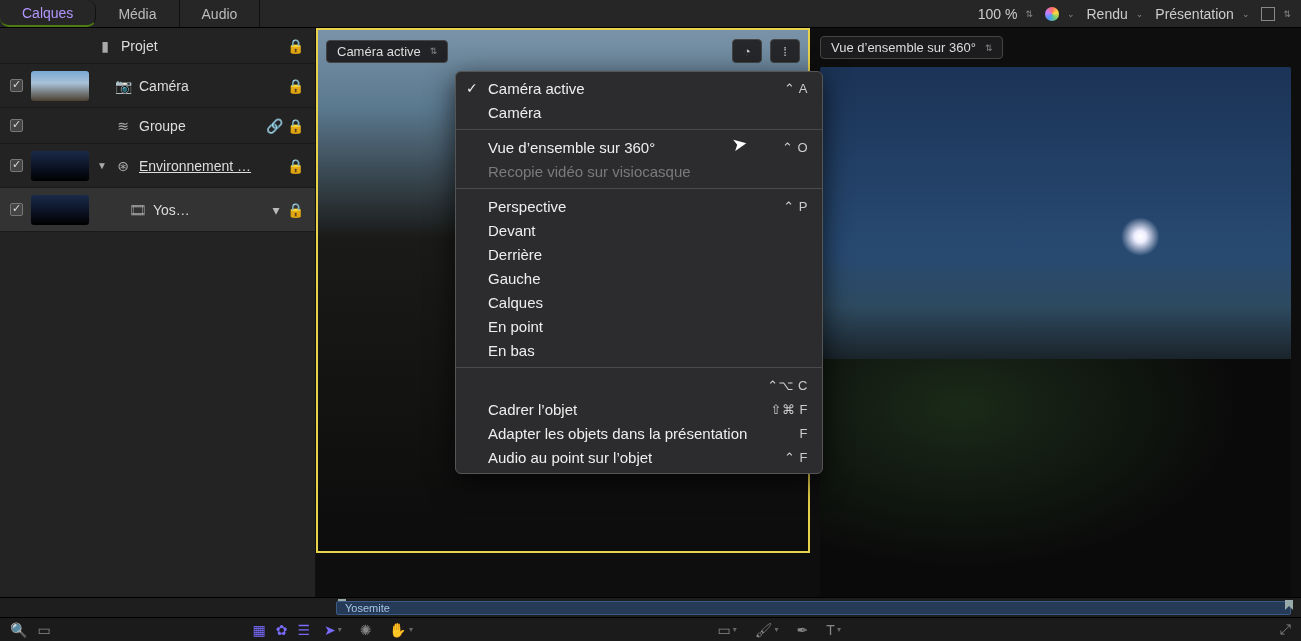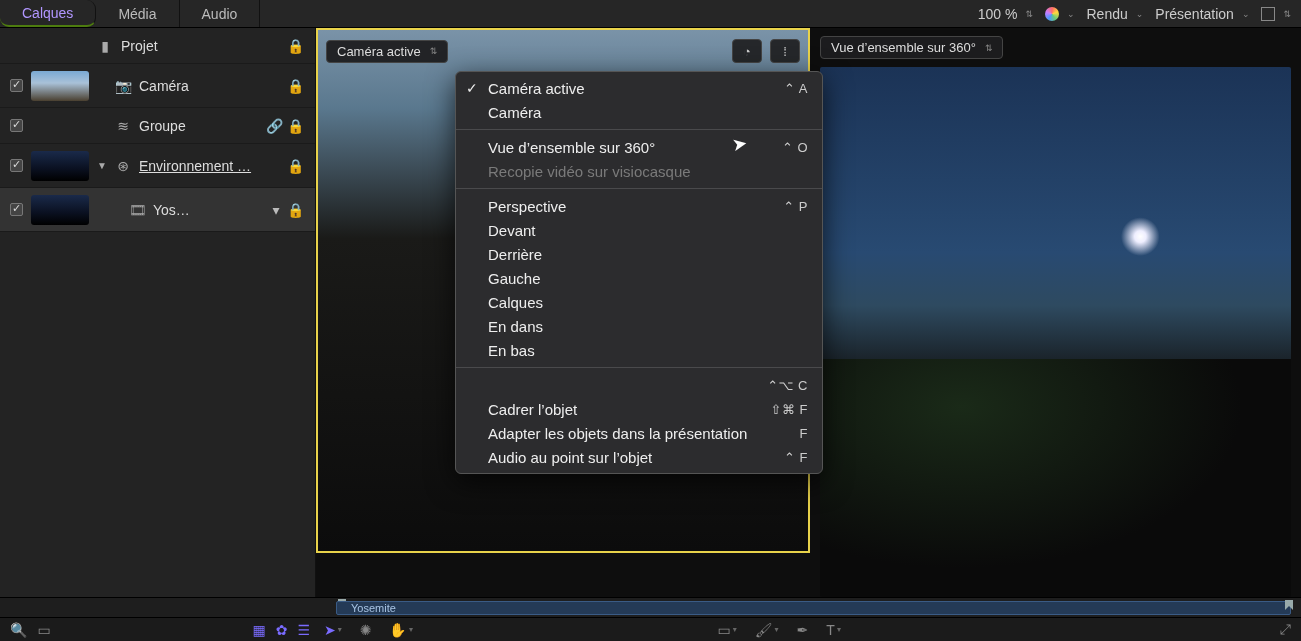--- a/index.html
+++ b/index.html
@@ -52,21 +52,21 @@
      linear-gradient(to bottom, #1b3356 0%, #284a72 35%, #2e4a60 45%, #111 60%, #0a0a0a 100%);
   }
   .pano::after{ content:""; position:absolute; left:0; right:0; bottom:0; height:45%;
      background: linear-gradient(to right, rgba(10,10,10,0) 0%, rgba(10,10,10,.0) 20%, rgba(10,10,10,.0) 100%),
      radial-gradient(ellipse at 30% 20%, #1a2a18 0%, #0a0a0a 60%);
   }
 
   .timeline-row { height: 20px; background: #1e1e1e; border-top: 1px solid #000; display: flex; align-items: center; position: relative; }
   .tl-marker { position: absolute; left: 336px; top: 0; width: 10px; height: 100%; }
   .tl-marker::before { content: ""; position: absolute; top: 1px; left: 2px; width: 8px; height: 9px; background: #9aa; clip-path: polygon(0 0, 100% 0, 100% 60%, 50% 100%, 0 60%); }
-  .clip-bar { position: absolute; left: 336px; right: 10px; top: 3px; height: 14px; background: #243a56; border: 1px solid #3a5b85; border-radius: 2px; font-size: 11px; color: #a8c4e4; padding: 0 14px; line-height: 13px; }
+  .clip-bar { position: absolute; left: 336px; right: 10px; top: 3px; height: 14px; background: #243a56; border: 1px solid #3a5b85; border-radius: 2px; font-size: 11px; color: #a8c4e4; padding: 0 8px; line-height: 13px; }
   .tl-end { position: absolute; right: 8px; top: 2px; width: 8px; height: 10px; background: #9aa; clip-path: polygon(0 0, 100% 0, 100% 100%, 50% 60%, 0 100%); }
 
   .bottombar { height: 24px; background: #1b1b1b; border-top: 1px solid #000; display: flex; align-items: center; padding: 0 10px; gap: 14px; color: #888; font-size: 14px; }
   .bottombar .left-tools { display: flex; gap: 10px; width: 300px; }
   .bottombar .mid-tools { display: flex; gap: 18px; align-items: center; flex: 1; }
   .bottombar .purple { color: #7a6bff; }
   .bottombar .tool { cursor: pointer; display: flex; align-items: center; gap: 2px; }
   .smchev { font-size: 8px; color: #666; }
 
   .cursor { position: absolute; top: 103px; left: 414px; font-size: 18px; color: #fff; z-index: 60; pointer-events: none; transform: rotate(-10deg); }
@@ -199,21 +199,21 @@
         <div class="dd-item">
             <span>Derrière</span>
           </div>
         <div class="dd-item">
             <span>Gauche</span>
           </div>
         <div class="dd-item">
             <span>Calques</span>
           </div>
         <div class="dd-item">
-            <span>En dans</span>
+            <span>En point</span>
           </div>
         <div class="dd-item">
             <span>En bas</span>
           </div>
         <div class="dd-sep"></div>
         <div class="dd-item">
             <span class="shortcut">⌃⌥ C</span>
           </div>
         <div class="dd-item">
             <span>Cadrer l’objet</span>

